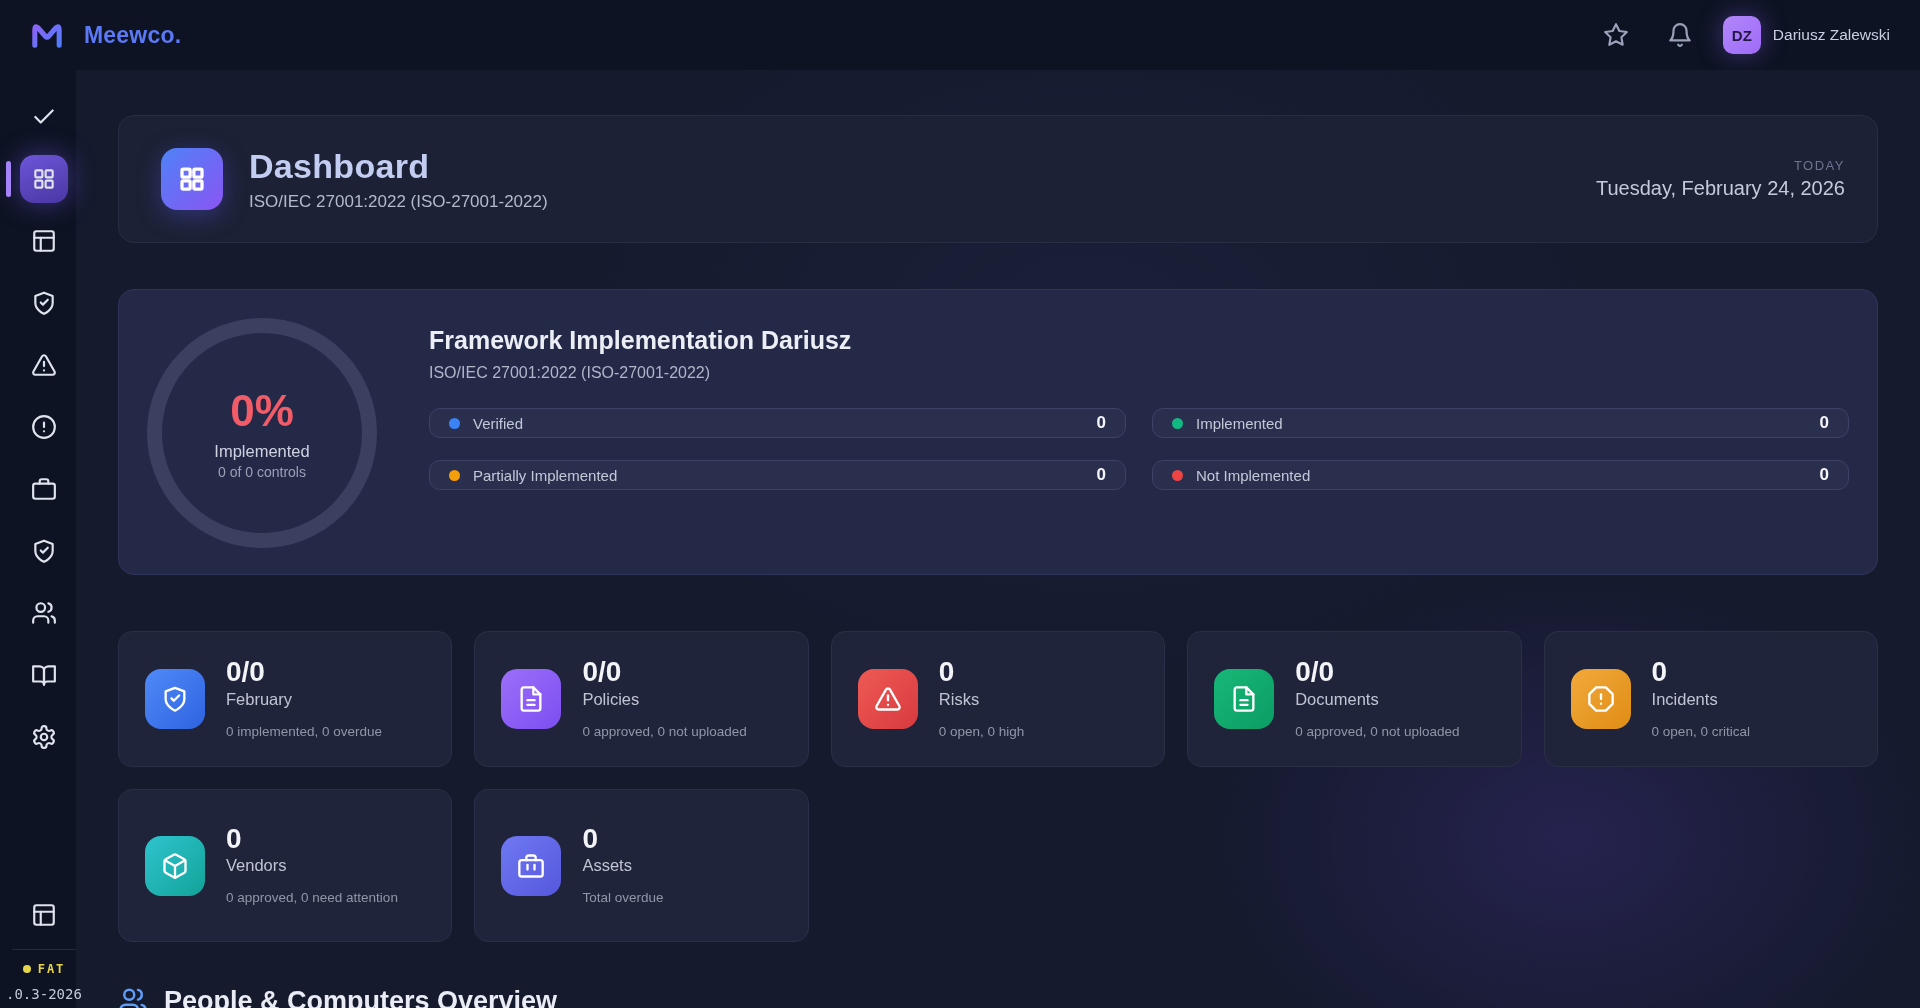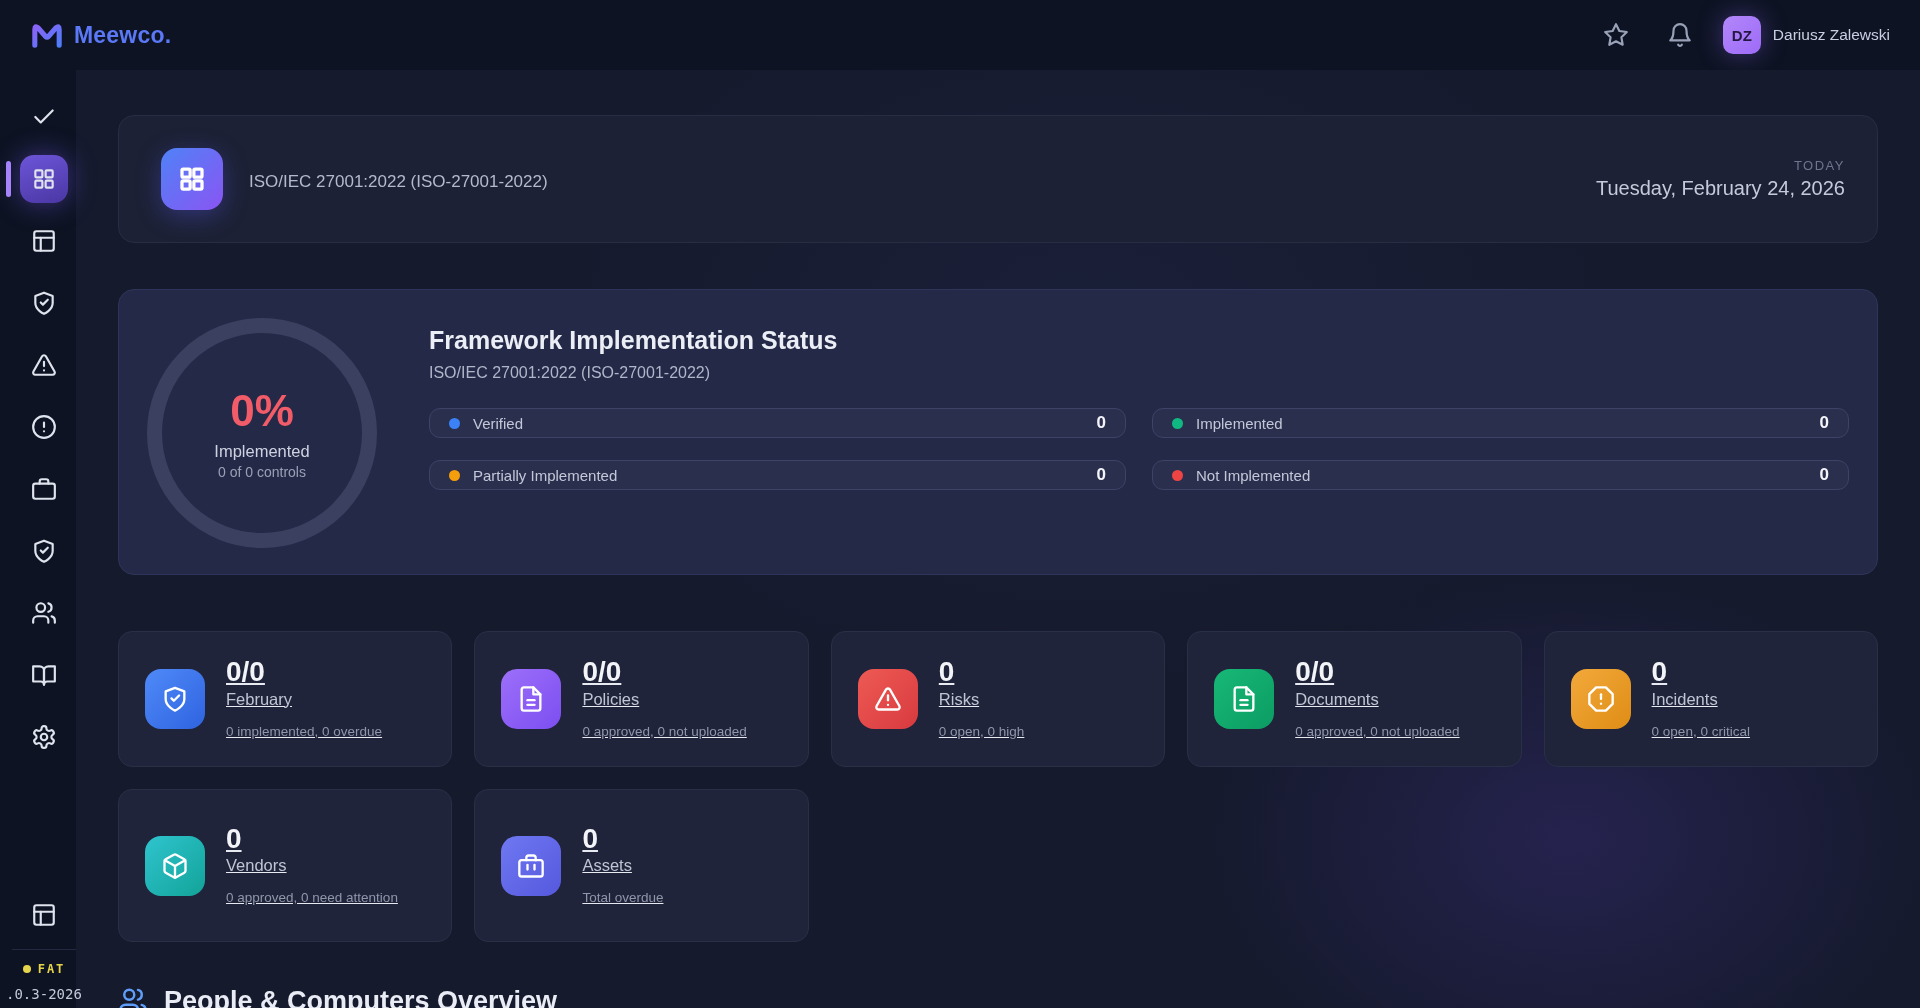--- a/index.html
+++ b/index.html
@@ -6,21 +6,21 @@
   html,body { width:1920px; height:1008px; overflow:hidden; }
   body {
     font-family:"Liberation Sans","DejaVu Sans",sans-serif;
     background:#0d1322; color:#e8eaf2;
   }
   
   .topbar {
     height:70px; display:flex; align-items:center;
     padding:0 30px; background:#0d1322;
   }
-  .logo { display:flex; align-items:center; gap:10px; }
+  .logo { display:flex; align-items:center; gap:20px; }
   .logo-text { font-size:23px; font-weight:bold; color:#5b78f6; letter-spacing:.2px; }
   .topbar-spacer { flex:1; }
   .tb-icon { width:26px; height:26px; color:#99a1b8; cursor:pointer; }
   .tb-icon svg { width:100%; height:100%; }
   .star-btn { margin-right:38px; }
   .bell-btn { margin-right:30px; }
   .avatar {
     width:38px; height:38px; border-radius:10px;
     background:linear-gradient(135deg,#b287fa,#9e6bf7);
     color:#241744; font-weight:bold; font-size:15px;
@@ -118,21 +118,21 @@
     height:30px; border-radius:11px; background:rgba(48,52,84,.6);
     border:1px solid #3d4266; display:flex; align-items:center; padding:0 19px;
   }
   .status-dot { width:11px; height:11px; border-radius:50%; margin-right:13px; }
   .dot-blue { background:#3b82f6; } .dot-green { background:#10b981; }
   .dot-orange { background:#f59e0b; } .dot-red { background:#ef4444; }
   .status-label { font-size:15px; color:#c3c8d8; }
   .status-value { margin-left:auto; font-size:17px; font-weight:bold; color:#f4f5f9; }
 
   
-  .stats-grid { margin-top:56px; display:grid; grid-template-columns:repeat(5,1fr); gap:22px;text-decoration:underline; }
+  .stats-grid { margin-top:56px; display:grid; grid-template-columns:repeat(5,1fr); gap:22px; }
   .stats-grid.row2 { margin-top:22px; }
   .stat-card {
     border-radius:14px; background:#20243a; border:1px solid #2a2f48;
     display:flex; align-items:center; padding:24px 26px; min-height:136px; cursor:pointer;
   }
   .row2 .stat-card { min-height:153px; }
   .stat-icon {
     width:60px; height:60px; border-radius:16px; flex-shrink:0; margin-right:21px;
     display:flex; align-items:center; justify-content:center; color:#fff;
   }
@@ -288,40 +288,41 @@
     <div class="header-card">
       <div class="header-icon">
         <svg viewBox="0 0 24 24" class="icon-stroke" style="stroke-width:2.6">
           <rect x="4" y="4" width="6.5" height="6.5" rx="1"></rect>
             <rect x="13.5" y="4" width="6.5" height="6.5" rx="1"></rect>
           <rect x="4" y="13.5" width="6.5" height="6.5" rx="1"></rect>
             <rect x="13.5" y="13.5" width="6.5" height="6.5" rx="1"></rect>
         </svg>
       </div>
       <div class="header-titles">
+        <div class="page-title">Dashboard</div>
         <div class="page-subtitle">ISO/IEC 27001:2022 (ISO-27001-2022)</div>
       </div>
       <div class="header-right">
         <div class="date-block">
           <div class="date-label">TODAY</div>
           <div class="date-value">Tuesday, February 24, 2026</div>
         </div>
       </div>
     </div>
 
     <div class="framework-card">
       <div class="donut-wrap">
         <div class="donut">
           <div class="donut-percent">0%</div>
           <div class="donut-label">Implemented</div>
           <div class="donut-sub">0 of 0 controls</div>
         </div>
       </div>
       <div class="fw-right">
-        <div class="fw-title">Framework Implementation Status</div>
+        <div class="fw-title">Framework Implementation Dariusz</div>
         <div class="fw-subtitle">ISO/IEC 27001:2022 (ISO-27001-2022)</div>
         <div class="status-grid">
           <div class="status-row">
             <span class="status-dot dot-blue"></span>
             <span class="status-label">Verified</span>
             <span class="status-value">0</span>
           </div>
           <div class="status-row">
             <span class="status-dot dot-green"></span>
             <span class="status-label">Implemented</span>

